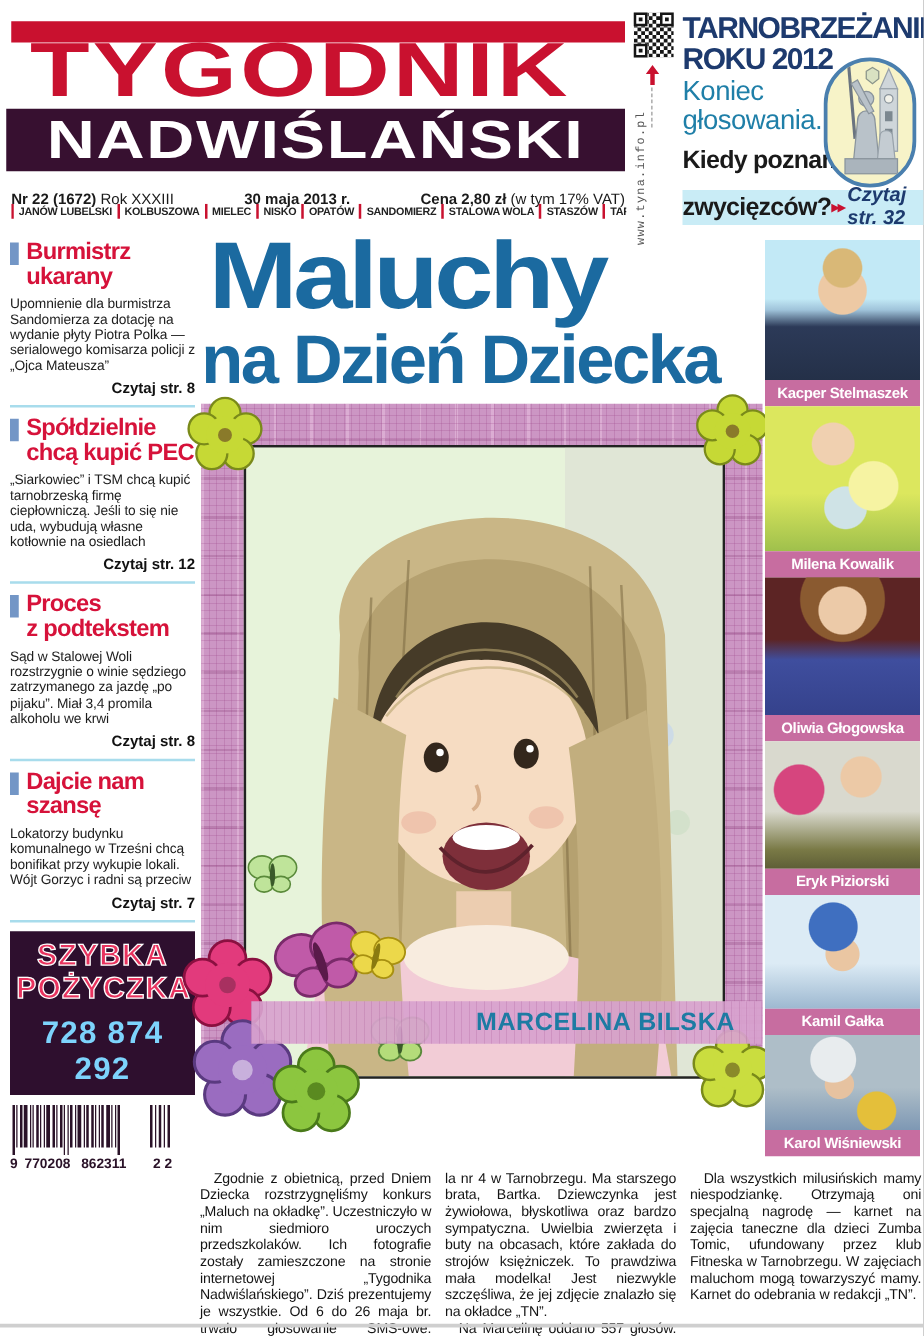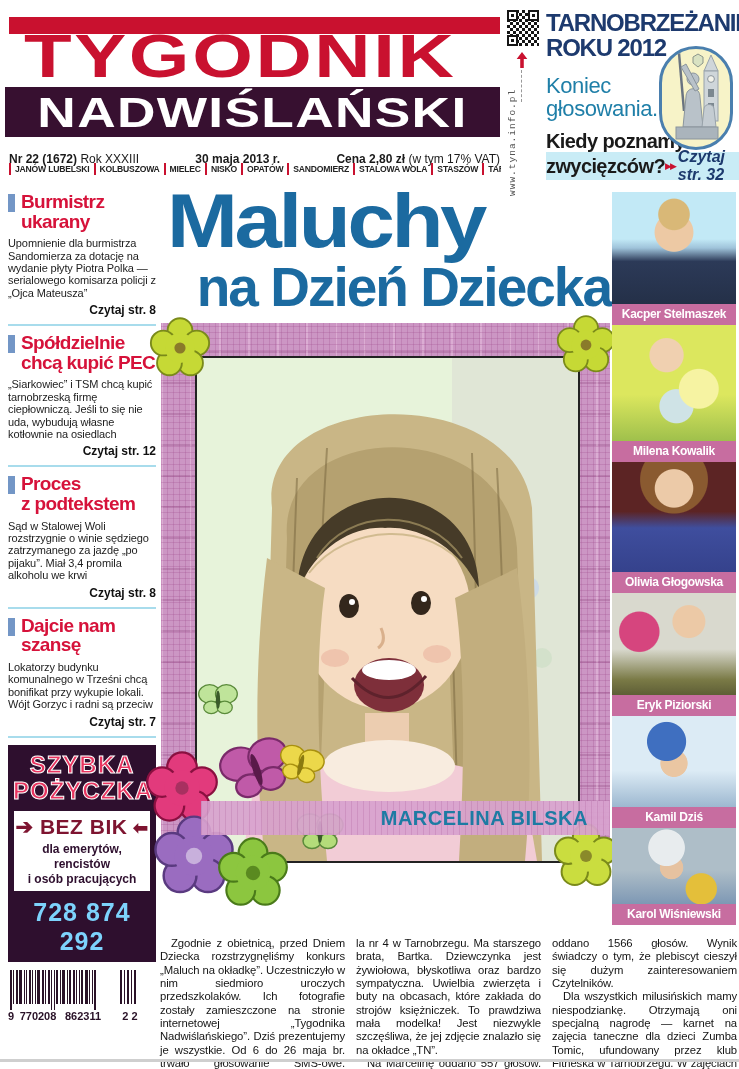--- a/index.html
+++ b/index.html
@@ -20,21 +20,21 @@
   .qr .f i{position:absolute;left:2px;top:2px;width:3px;height:3px;background:#161616;display:block;}
   .qr .f1{left:0;top:0;} .qr .f2{right:0;top:0;} .qr .f3{left:0;bottom:0;}
   .up-arrow{position:absolute;left:515px;top:52px;width:14px;height:16px;}
   .site-line{position:absolute;left:521px;top:70px;height:32px;border-left:1px dashed #999;}
   .site-text{position:absolute;left:507px;top:104px;height:92px;writing-mode:vertical-rl;
              transform:rotate(180deg);font-family:"Liberation Mono",monospace;font-size:9.5px;color:#555;letter-spacing:1px;}
 
   
   .teaser{position:absolute;left:546px;top:11px;width:193px;}
   .tz-title{font-size:24px;font-weight:900;color:#1d3a6e;letter-spacing:-1.2px;line-height:1.04;white-space:pre-line;}
-  .tz-sub{margin-top:13px;font-size:22px;color:#1f7fa8;line-height:1.07;white-space:pre-line;letter-spacing:-0.4px;}
+  .tz-sub{margin-top:0;font-size:22px;color:#1f7fa8;line-height:1.07;white-space:pre-line;letter-spacing:-0.4px;}
   .tz-q{margin-top:9px;font-size:20px;font-weight:700;color:#1a1a1a;letter-spacing:-0.6px;line-height:1.1;}
   .tz-band{position:absolute;left:546px;top:152px;width:193px;height:28px;background:#c9ecf6;
            display:flex;align-items:center;}
   .tz-band .zw{font-size:20px;font-weight:700;color:#1a1a1a;letter-spacing:-0.6px;}
   .tz-band .arrows{margin-left:auto;color:#c9112f;font-size:9px;letter-spacing:-2px;padding-right:3px;}
   .tz-band .read{font-size:16px;font-style:italic;font-weight:700;color:#1d3a6e;padding-right:2px;}
   .badge{position:absolute;left:659px;top:46px;width:74px;height:104px;border-radius:37px;
          background:#f7f3c8;border:3px solid #4a7fae;box-sizing:border-box;overflow:hidden;}
 
   
@@ -66,21 +66,21 @@
   .ad .small{font-size:12px;font-weight:700;color:#2e0f2e;line-height:1.22;white-space:pre-line;margin-top:3px;}
   .ad .phone{font-size:25px;font-weight:900;color:#7dd3fc;letter-spacing:1px;margin-top:7px;}
 
   
   .barcode{margin-top:8px;position:relative;height:52px;width:140px;}
 
   
   .center{position:absolute;left:161px;top:184px;width:450px;}
   .hl1{font-size:76px;font-weight:900;color:#1b6aa0;line-height:0.98;letter-spacing:-3px;
        display:inline-block;transform:scale(1.12,1);transform-origin:left top;margin-left:6px;white-space:nowrap;}
-  .hl2{font-size:55px;font-weight:900;color:#1b6aa0;line-height:1;letter-spacing:-2px;white-space:nowrap;margin-top:2px;text-align:right;}
+  .hl2{font-size:55px;font-weight:900;color:#1b6aa0;line-height:1;letter-spacing:-2px;white-space:nowrap;margin-top:2px;}
   .frame{position:relative;margin-top:8px;width:449px;height:526px;background-color:#cc96c4;
     background-image:
       repeating-linear-gradient(90deg,rgba(150,60,130,.22) 0 1px,transparent 1px 6px),
       repeating-linear-gradient(0deg,rgba(150,60,130,.22) 0 1px,transparent 1px 6px),
       repeating-linear-gradient(90deg,rgba(255,225,245,.30) 0 2px,transparent 2px 29px),
       repeating-linear-gradient(0deg,rgba(120,40,100,.22) 0 2px,transparent 2px 31px);}
   .inner{position:absolute;left:34px;top:33px;width:381px;height:503px;border:2px solid #222;overflow:hidden;background:#e7f3da;}
   .caption{position:absolute;left:40px;bottom:14px;width:409px;height:34px;background:rgba(216,162,206,.92);
     background-image:repeating-linear-gradient(90deg,rgba(150,60,130,.18) 0 1px,transparent 1px 6px);
     display:flex;align-items:center;justify-content:flex-end;padding-right:22px;box-sizing:border-box;}
@@ -223,26 +223,20 @@
       <div class="s-article">
         <h3>Dajcie nam
 szansę</h3>
         <p>Lokatorzy budynku komunalnego w Trześni chcą bonifikat przy wykupie lokali. Wójt Gorzyc i radni są przeciw</p>
         <div class="read">Czytaj str. 7</div>
         <div class="sep"></div>
       </div>
       <div class="ad">
         <div class="l1">SZYBKA
 POŻYCZKA</div>
-        <div class="box">
-          <div class="bez">BEZ BIK</div>
-          <div class="small">dla emerytów,
-rencistów
-i osób pracujących</div>
-        </div>
         <div class="phone">728 874 292</div>
       </div>
       <div class="barcode"><svg width="140" height="52">
           <rect x="2" y="0" width="2" height="40" fill="#2a1228"></rect>
           <rect x="5" y="0" width="1" height="34" fill="#2a1228"></rect>
           <rect x="8" y="0" width="2" height="34" fill="#2a1228"></rect>
           <rect x="11" y="0" width="3" height="34" fill="#2a1228"></rect>
           <rect x="16" y="0" width="1" height="34" fill="#2a1228"></rect>
           <rect x="18" y="0" width="1" height="34" fill="#2a1228"></rect>
           <rect x="21" y="0" width="2" height="34" fill="#2a1228"></rect>
@@ -448,36 +442,35 @@
       <div class="winner w2">
         <div class="wphoto"></div>
         <div class="wname">Oliwia Głogowska</div>
       </div>
       <div class="winner w3">
         <div class="wphoto"></div>
         <div class="wname">Eryk Piziorski</div>
       </div>
       <div class="winner w4">
         <div class="wphoto"></div>
-        <div class="wname">Kamil Dziś</div>
+        <div class="wname">Kamil Gałka</div>
       </div>
       <div class="winner w5">
         <div class="wphoto"></div>
         <div class="wname">Karol Wiśniewski</div>
       </div>
     </div>
 
   <div class="story">
     <div class="acol">
         <p class="ind"><span>Zgodnie z obietnicą, przed Dniem Dziecka rozstrzygnęliśmy konkurs „Maluch na okładkę”. Uczestniczyło w nim siedmioro uroczych przedszkolaków. Ich fotografie zostały zamieszczone na stronie internetowej „Tygodnika Nadwiślańskiego”. Dziś prezentujemy je wszystkie. Od 6 do 26 maja br. trwało głosowanie SMS-owe. Wygrała przebojowa </span></p>
       </div>
     <div class="acol">
         <p><span>la nr 4 w Tarnobrzegu. Ma starszego brata, Bartka. Dziewczynka jest żywiołowa, błyskotliwa oraz bardzo sympatyczna. Uwielbia zwierzęta i buty na obcasach, które zakłada do strojów księżniczek. To prawdziwa mała modelka! Jest niezwykle szczęśliwa, że jej zdjęcie znalazło się na okładce „TN”.</span></p>
         <p class="ind"><span>Na Marcelinę oddano 557 głosów. Zaraz za nią, z wynikiem 548 głosów, znalazł się </span></p>
       </div>
     <div class="acol">
-        <p><span>oddano 1566 głosów. Wynik świadczy o tym, że plebiscyt cieszył się dużym zainteresowaniem Czytelników.</span></p>
         <p class="ind"><span>Dla wszystkich milusińskich mamy niespodziankę. Otrzymają oni specjalną nagrodę — karnet na zajęcia taneczne dla dzieci Zumba Tomic, ufundowany przez klub Fitneska w Tarnobrzegu. W zajęciach maluchom mogą towarzyszyć mamy. Karnet do odebrania w redakcji „TN”.</span></p>
       </div>
   </div>
 
   <div class="bottom-rule"></div>
 </div>
 
 </body></html>

